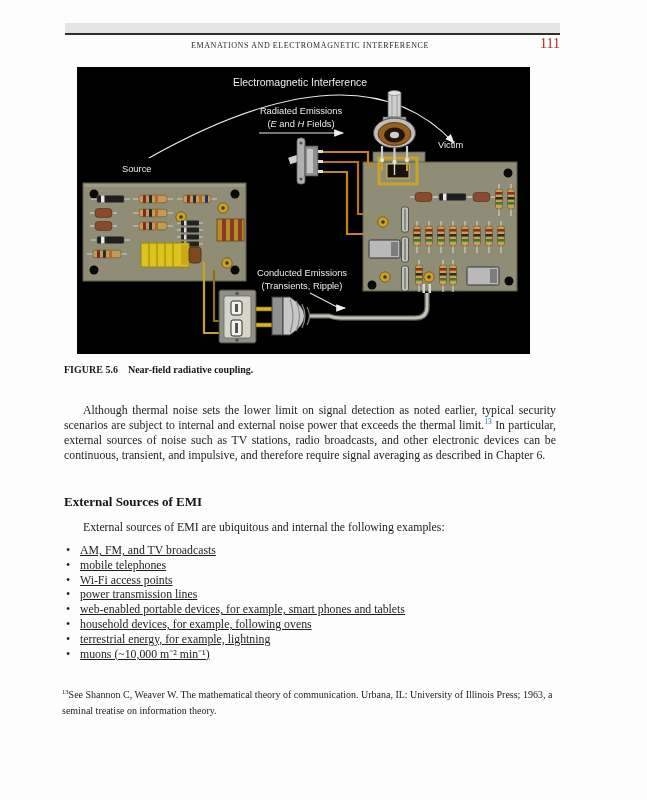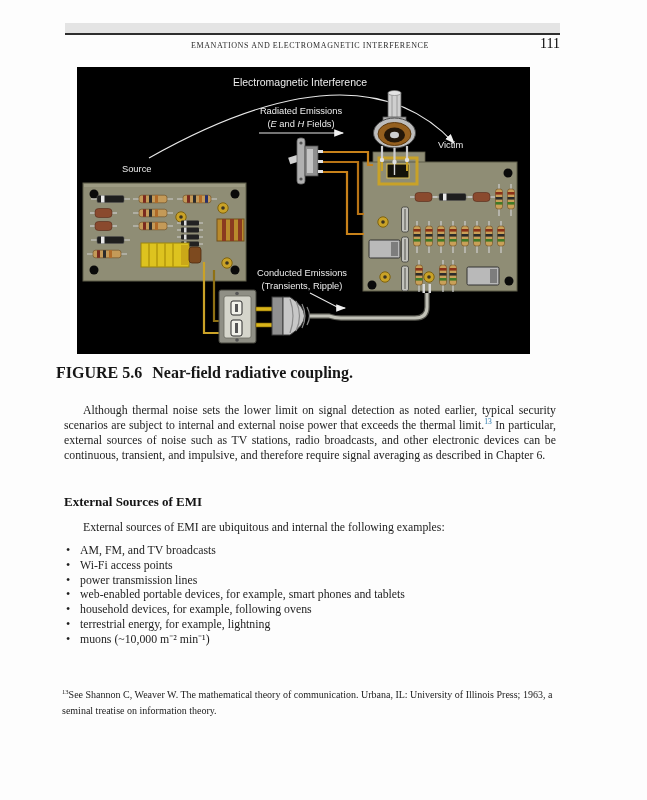--- a/index.html
+++ b/index.html
@@ -3,32 +3,32 @@
 <meta charset="utf-8">
 <style>
   html,body{margin:0;padding:0;background:#ffffff;}
   .page{position:relative;width:647px;height:800px;background:#fdfdfd;
         font-family:"Liberation Serif",serif;color:#1d1d1d;overflow:hidden;padding-left:28px;}
   .topbar{position:absolute;left:65px;top:23px;width:495px;height:10px;
           background:#e4e4e4;border-bottom:2px solid #2e2e2e;}
   .running-head{position:absolute;left:64px;top:41px;width:492px;text-align:center;
           font-size:8px;letter-spacing:.6px;color:#2a2a2a;}
   .page-number{position:absolute;top:36px;left:523px;width:37px;text-align:right;
-          font-size:14px;color:#000000;}
+          font-size:14px;color:#b91c1c;}
   .figure{position:absolute;left:77px;top:67px;width:453px;height:287px;background:#000;}
   .figure svg{display:block;width:453px;height:287px;}
-  .caption{position:absolute;left:56px;top:364px;font-size:16px;font-weight:bold;color:#161616;}
+  .caption{position:absolute;left:64px;top:364px;font-size:10px;font-weight:bold;color:#161616;}
   .cap-label{margin-right:10px;}
   .body{font-size:11.8px;line-height:15px;margin:0;}
   .para1{position:absolute;left:64px;top:403px;width:492px;text-align:justify;text-indent:19px;}
   sup.fnref{color:#2779ae;font-size:7.6px;line-height:0;vertical-align:super;cursor:pointer;}
   h2.section-heading{position:absolute;left:64px;top:494px;font-size:13px;margin:0;color:#141414;}
   .intro{position:absolute;left:64px;top:520px;width:492px;text-indent:19px;}
   ul.emi{position:absolute;left:64px;top:543px;margin:0;padding:0;list-style:none;
-         font-size:11.8px;line-height:14.8px;width:492px;}
+         font-size:11.8px;line-height:14.8px;width:492px;text-decoration:underline;}
   ul.emi li{padding-left:16px;position:relative;}
   ul.emi li::before{content:"\2022";position:absolute;left:2px;top:0;font-size:12px;}
   .footnote{position:absolute;left:62px;top:687px;width:508px;font-size:10px;line-height:16px;color:#222;}
   .footnote sup{font-size:6.6px;line-height:0;}
   .footer{position:absolute;left:64px;top:742px;width:492px;text-align:center;
           font-size:8.8px;letter-spacing:.7px;color:#2a2a2a;}
   .figtext{font-family:"Liberation Sans",sans-serif;fill:#ececec;}
 </style>
 </head>
 <body>
@@ -259,20 +259,21 @@
   </div>
 
   <p class="body para1"><span>Although thermal noise sets the lower limit on signal detection as noted earlier, typical security scenarios are subject to internal and external noise power that exceeds the thermal limit.</span><sup class="fnref">13</sup><span> In particular, external sources of noise such as TV stations, radio broadcasts, and other electronic devices can be continuous, transient, and impulsive, and therefore require signal averaging as described in Chapter 6.</span></p>
 
   <h2 class="section-heading">External Sources of EMI</h2>
 
   <p class="body intro">External sources of EMI are ubiquitous and internal the following examples:</p>
 
   <ul class="emi">
     <li><span>AM, FM, and TV broadcasts</span></li>
+    <li><span>mobile telephones</span></li>
     <li><span>Wi-Fi access points</span></li>
     <li><span>power transmission lines</span></li>
     <li><span>web-enabled portable devices, for example, smart phones and tablets</span></li>
     <li><span>household devices, for example, following ovens</span></li>
     <li><span>terrestrial energy, for example, lightning</span></li>
     <li><span>muons (~10,000 m⁻² min⁻¹)</span></li>
   </ul>
 
   <div class="footnote"><sup>13</sup><span>See Shannon C, Weaver W. The mathematical theory of communication. Urbana, IL: University of Illinois Press; 1963, a seminal treatise on information theory.</span></div>
 

